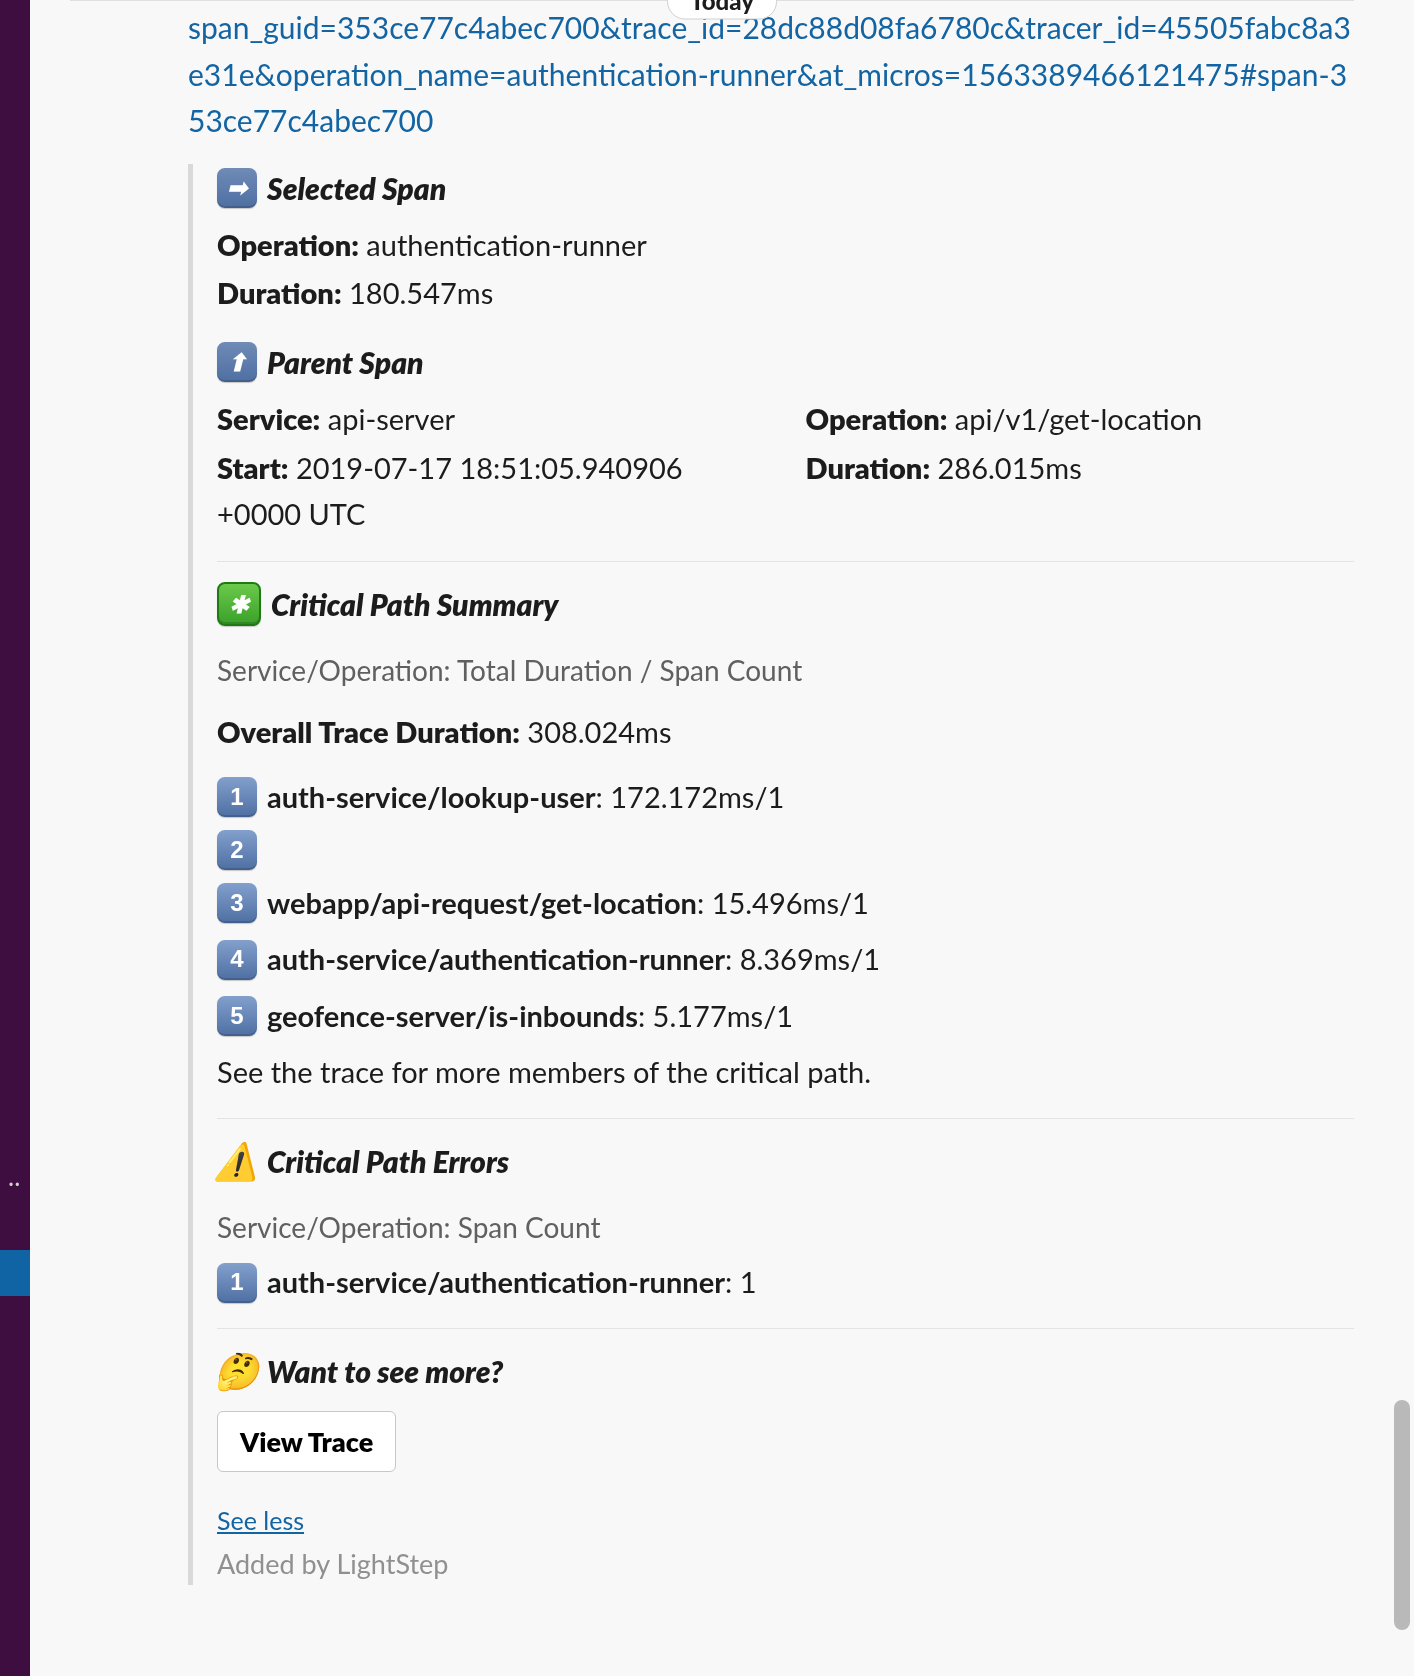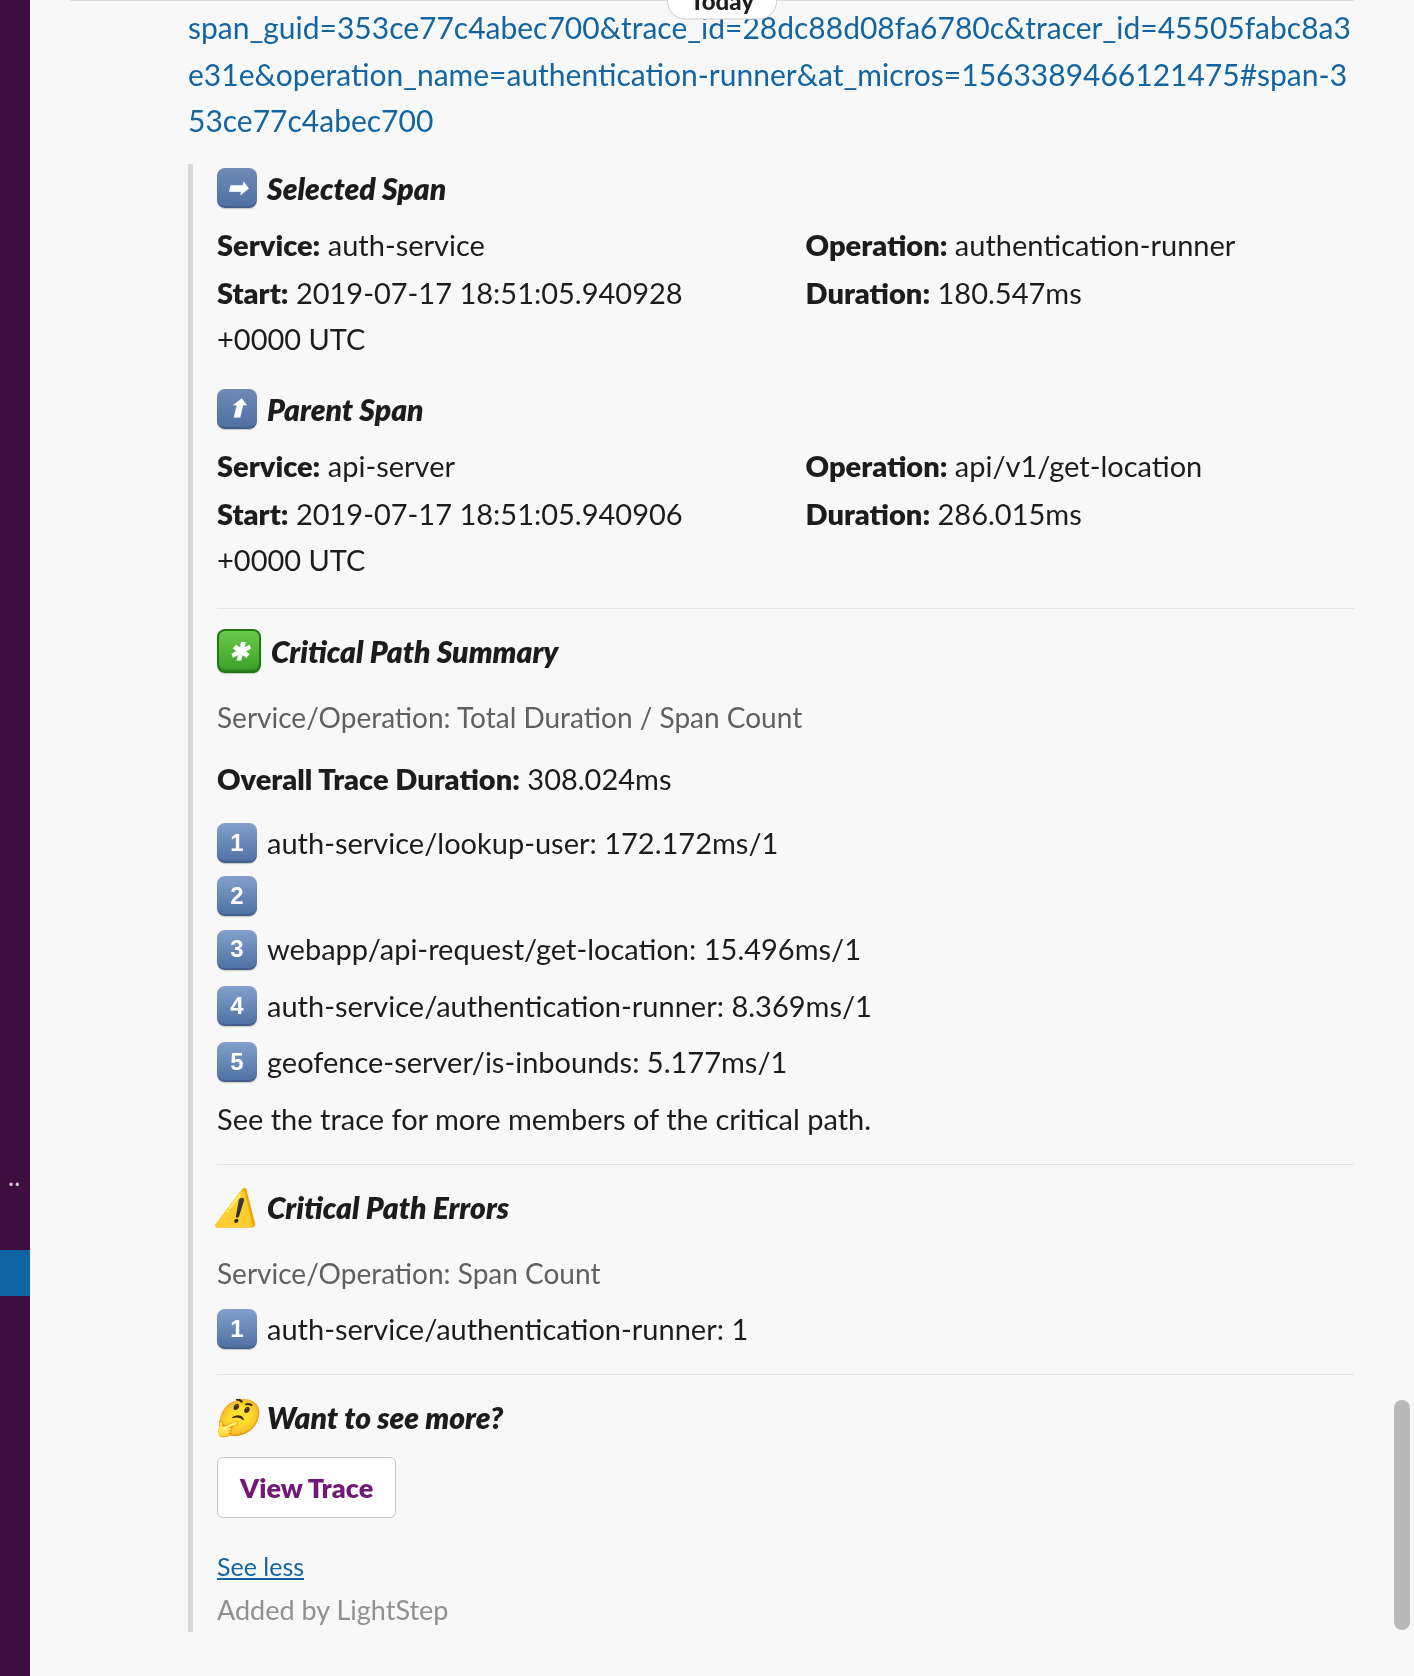--- a/index.html
+++ b/index.html
@@ -140,33 +140,33 @@
     margin: 22px 0 18px 0;
   }
 
   .meta-line {
     color: #616061;
     font-size: 28px;
     margin-top: 20px;
     margin-bottom: 10px;
   }
 
-  .cp-name { font-weight: 400; }
+  .cp-name { font-weight: 700; }
   .cp-row  { display: flex; align-items: center; gap: 10px; margin: 6px 0 10px 0; }
 
   .more-note { font-size: 29px; margin-top: 8px; }
 
   .view-trace-btn {
     display: inline-block;
     border: 1.5px solid #c7c7c7;
     border-radius: 6px;
     padding: 8px 22px;
     font-size: 27px;
     font-weight: 800;
-    color: #701a75;
+    color: #000000;
     background: #fff;
     cursor: pointer;
   }
 
   .see-less {
     color: #1264a3;
     font-size: 25px;
     margin-top: 28px;
     cursor: pointer;
     text-decoration: underline;
@@ -205,24 +205,20 @@
       <div class="url-link">span_guid=353ce77c4abec700&amp;trace_id=28dc88d08fa6780c&amp;tracer_id=45505fabc8a3e31e&amp;operation_name=authentication-runner&amp;at_micros=1563389466121475#span-353ce77c4abec700</div>
 
       <div class="attachment">
 
         <div class="sec-head">
           <span class="emoji-box arrow-right-icon">➡</span>
           <span>Selected Span</span>
         </div>
         <div class="props-row">
           <div class="props-col">
-            <div class="kv"><span class="k">Service:</span> <span>auth-service</span></div>
-            <div class="kv"><span class="k">Start:</span> <span>2019-07-17 18:51:05.940928 +0000 UTC</span></div>
-          </div>
-          <div class="props-col">
             <div class="kv"><span class="k">Operation:</span> <span>authentication-runner</span></div>
             <div class="kv"><span class="k">Duration:</span> <span>180.547ms</span></div>
           </div>
         </div>
 
         <div class="sec-head" style="margin-top:20px;">
           <span class="emoji-box arrow-up-icon">⬆</span>
           <span>Parent Span</span>
         </div>
         <div class="props-row">

